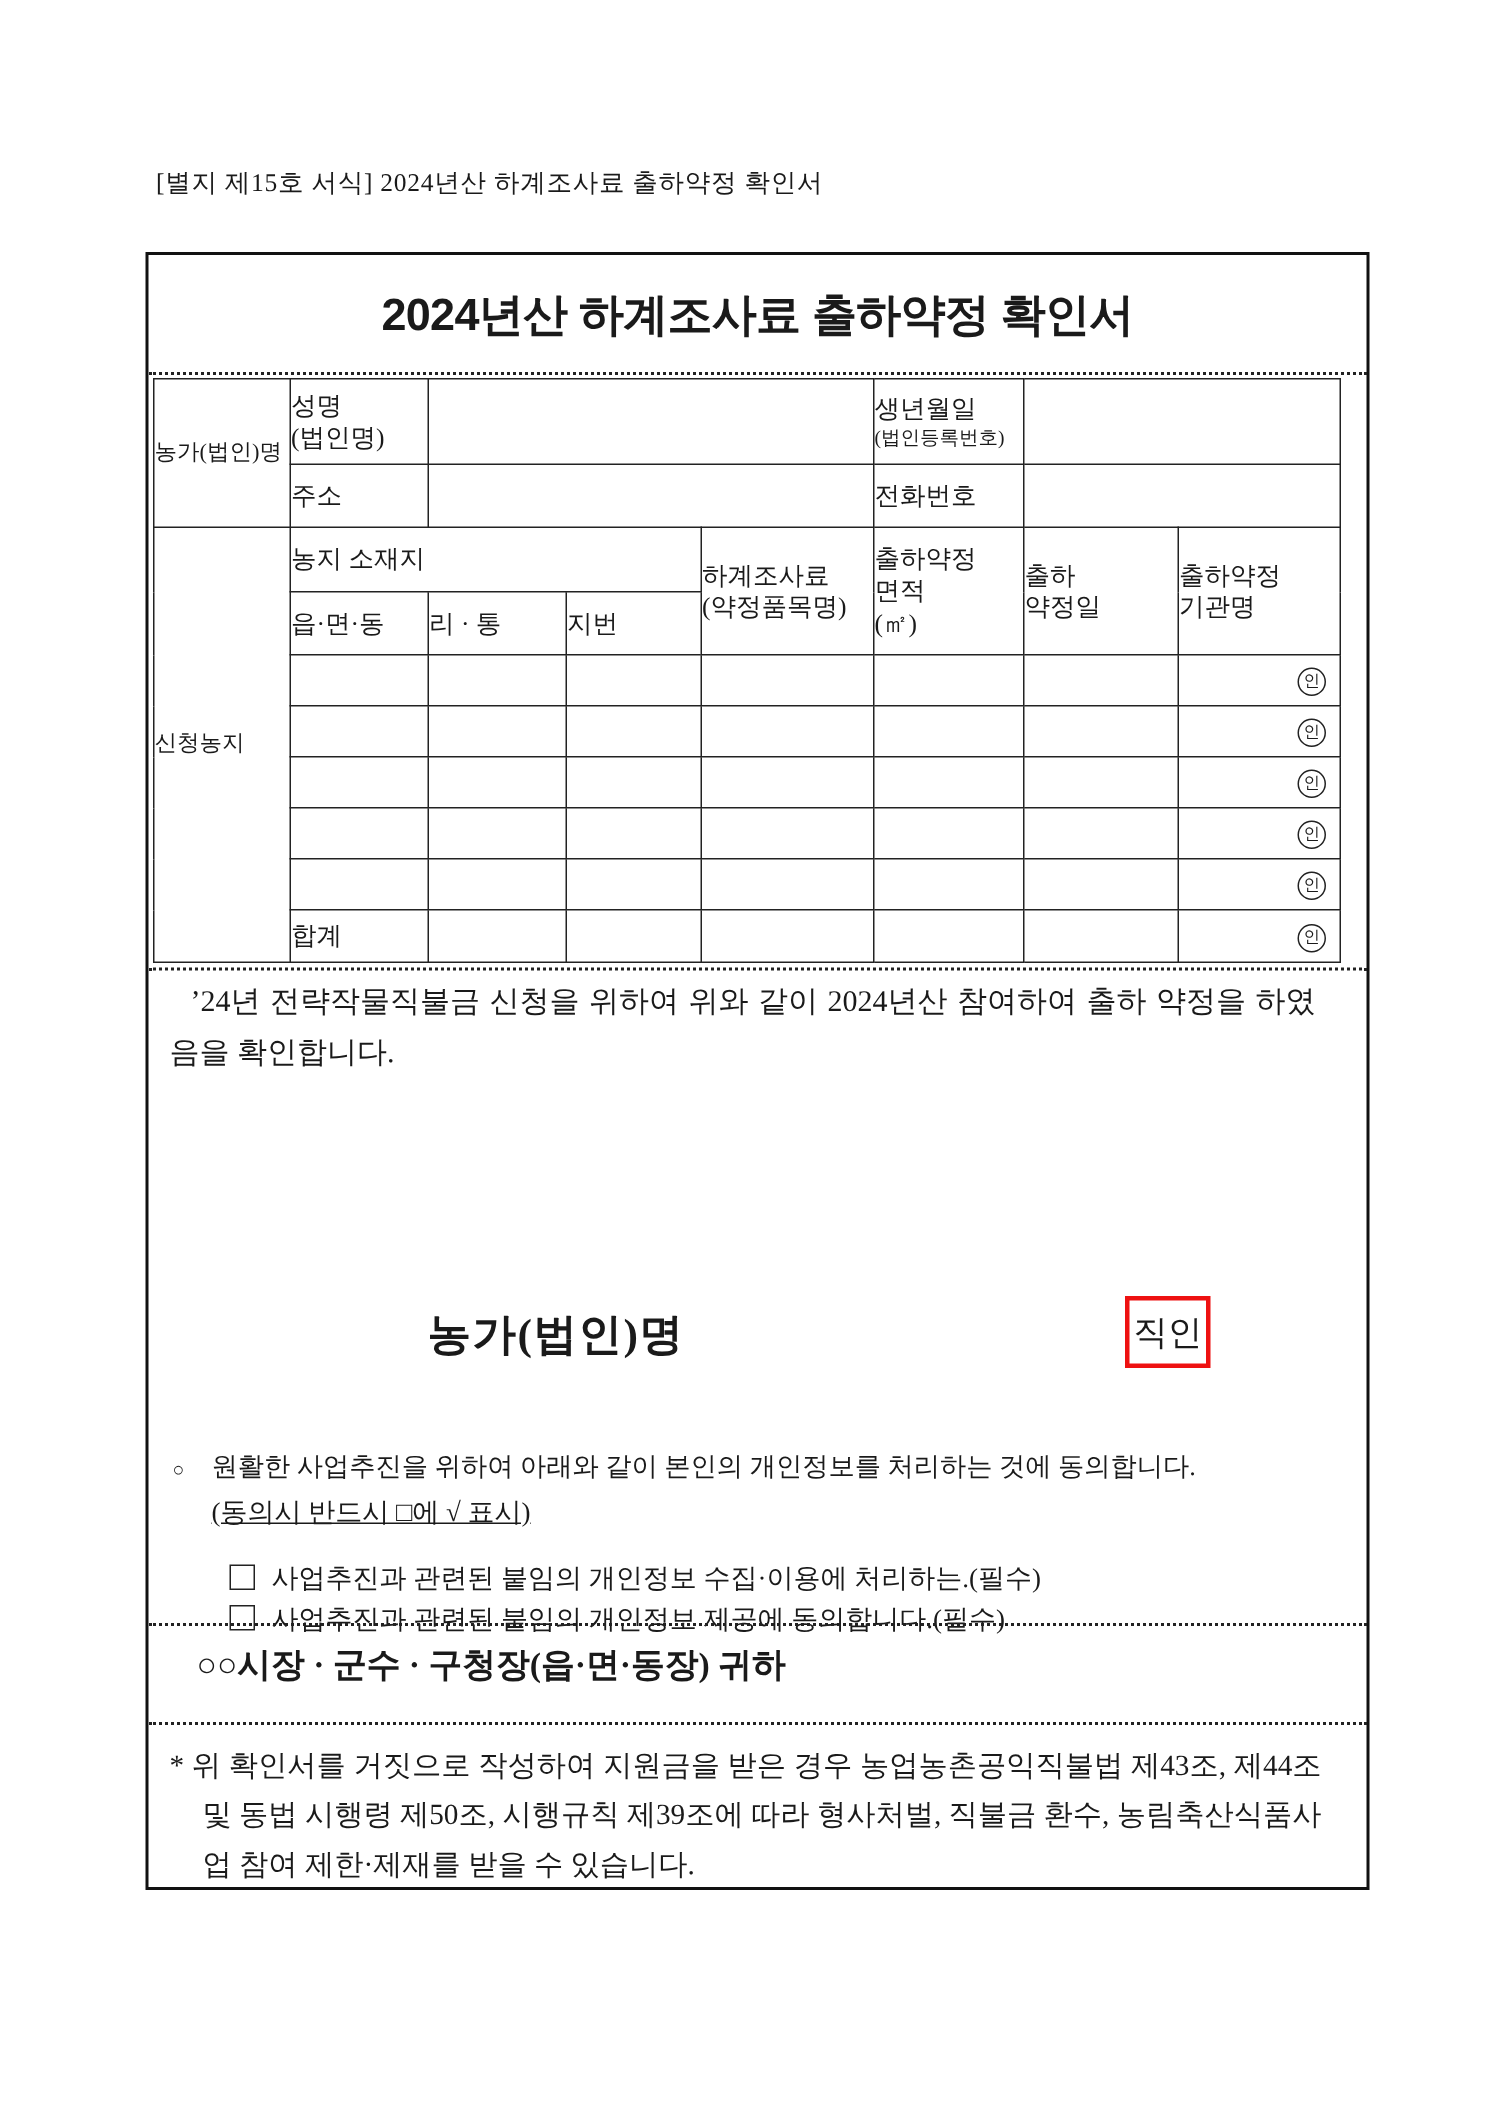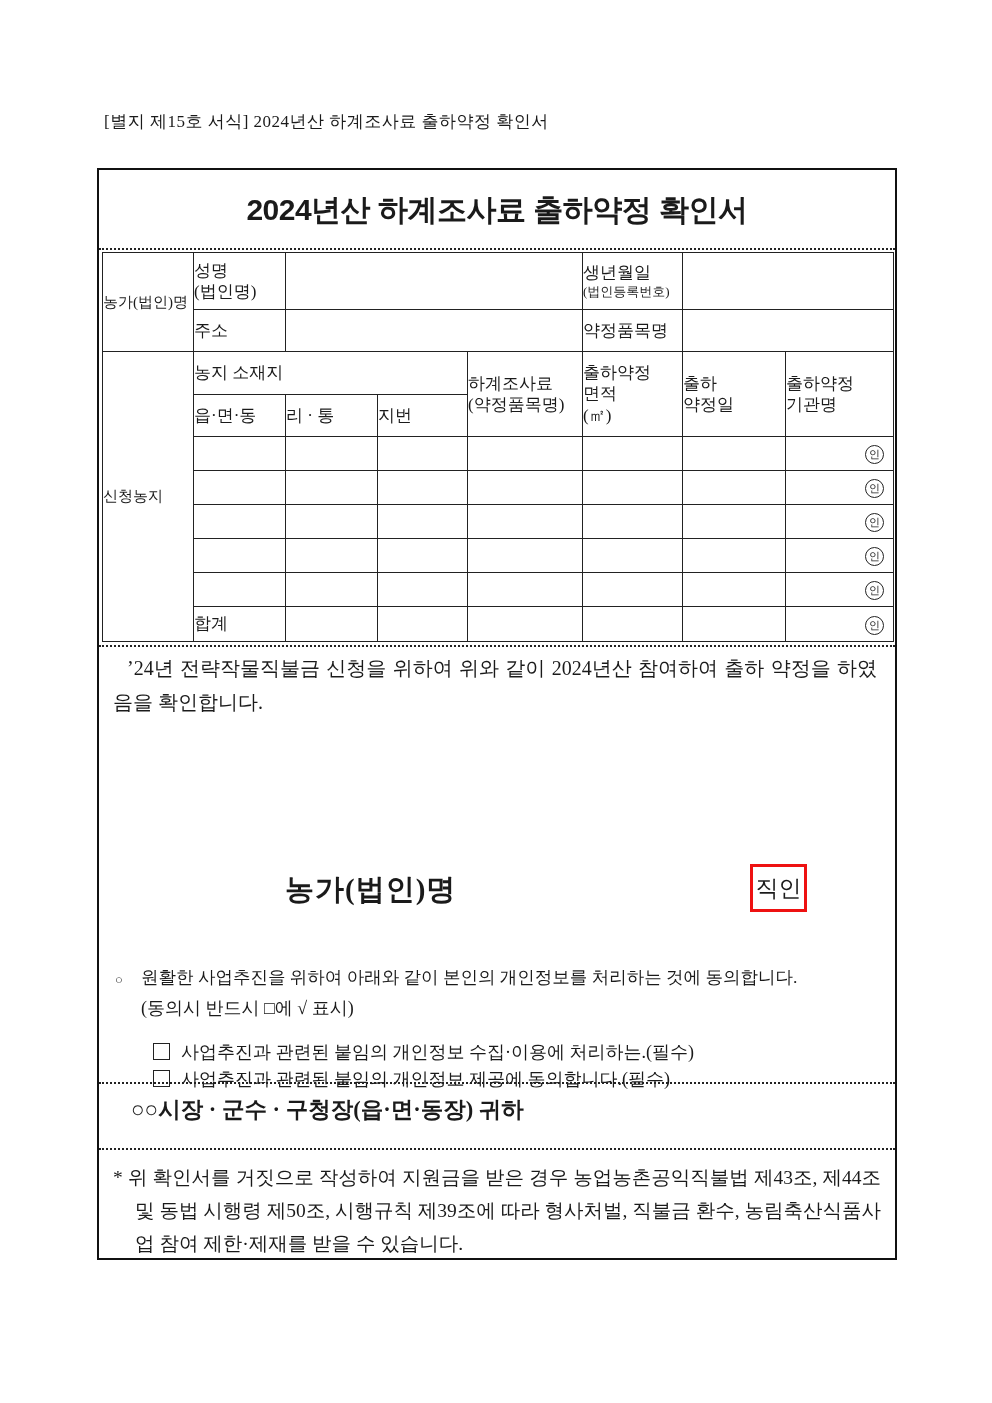--- a/index.html
+++ b/index.html
@@ -7,21 +7,21 @@
     width:992px;height:1403px;background:#ffffff;position:relative;
     font-family:"Liberation Serif","DejaVu Serif",serif;color:#1a1a1a;
     -webkit-font-smoothing:antialiased;
   }
   .page-header{
     position:absolute;left:104px;top:110px;font-size:17px;letter-spacing:0.5px;
     white-space:nowrap;
   }
   .outer-box{
     position:absolute;left:97px;top:168px;width:796px;height:1088px;
-    border:2px solid #111;background:#fff;
+    border:2px solid #111;background:#fff;padding-left:16px;
   }
   .form-title{
     position:absolute;top:20px;left:0;width:100%;text-align:center;
     font-family:"Liberation Sans","DejaVu Sans",sans-serif;font-weight:bold;
     font-size:30px;letter-spacing:-0.5px;
   }
   .dotted{position:absolute;left:0;right:0;border-top:2px dotted #222;height:0;}
   .dotted-1{top:78px;}
   .dotted-2{top:475px;}
   .dotted-3{top:912px;}
@@ -60,21 +60,21 @@
     position:absolute;top:700px;left:186px;font-weight:bold;font-size:29px;letter-spacing:1px;
   }
   .seal-box{
     position:absolute;top:694px;left:651px;width:51px;height:42px;
     border:3px solid #ee1111;display:flex;align-items:center;justify-content:center;
     font-size:23px;color:#1a1a1a;
   }
   .consent{position:absolute;top:795px;left:16px;width:772px;}
   .consent-line1{font-size:17.5px;line-height:25px;display:flex;}
   .bullet{font-size:13px;width:26px;flex:0 0 26px;padding-top:2px;}
-  .consent-line2{font-size:18px;margin:4px 0 0 26px;}
+  .consent-line2{font-size:18px;margin:4px 0 0 26px;text-decoration:underline;}
   .consent-items{margin:20px 0 0 38px;}
   .consent-item{font-size:18px;line-height:25px;margin-bottom:2px;}
   .cbox{
     display:inline-block;width:15px;height:15px;border:1.5px solid #222;
     margin-right:11px;vertical-align:-2px;
   }
   .addressee{position:absolute;top:924px;left:32px;font-weight:bold;font-size:22.5px;}
   .footer-note{
     position:absolute;top:991px;left:14px;width:768px;
     font-size:19.5px;line-height:33px;text-align:justify;
@@ -111,21 +111,21 @@
         <td colspan="3"></td>
         <td>
           <div>생년월일</div>
           <div class="sub">(법인등록번호)</div>
         </td>
         <td colspan="2"></td>
       </tr>
       <tr class="r-addr">
         <td>주소</td>
         <td colspan="3"></td>
-        <td>약정품목명</td>
+        <td>전화번호</td>
         <td colspan="2"></td>
       </tr>
       <tr class="r-hdr1">
         <td class="grp" rowspan="8">신청농지</td>
         <td colspan="3">농지 소재지</td>
         <td class="pre" rowspan="2">하계조사료
 (약정품목명)</td>
         <td class="pre" rowspan="2">출하약정
 면적
 (㎡)</td>

